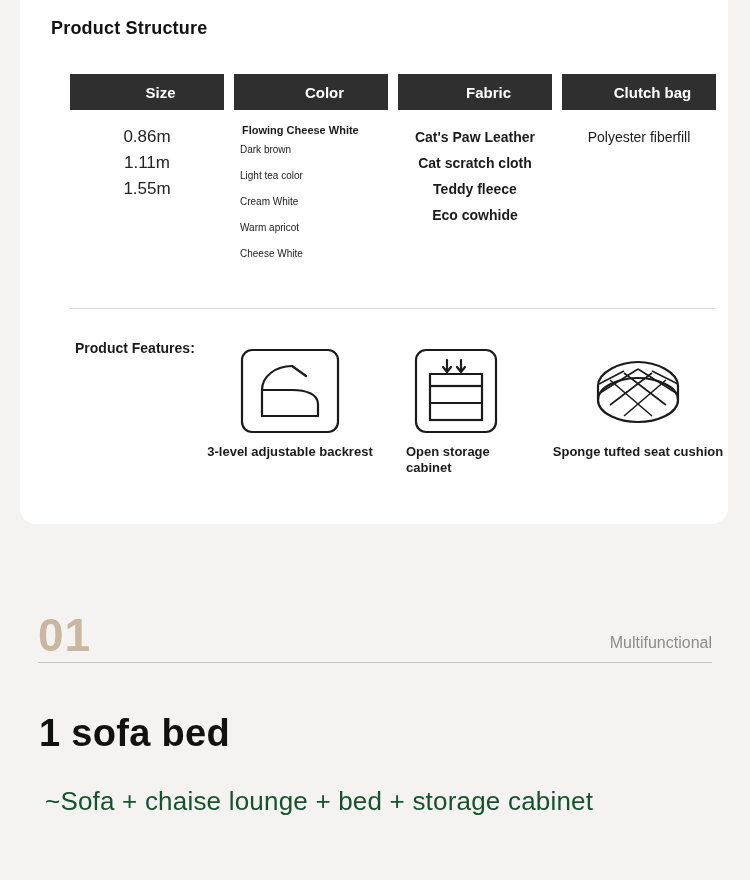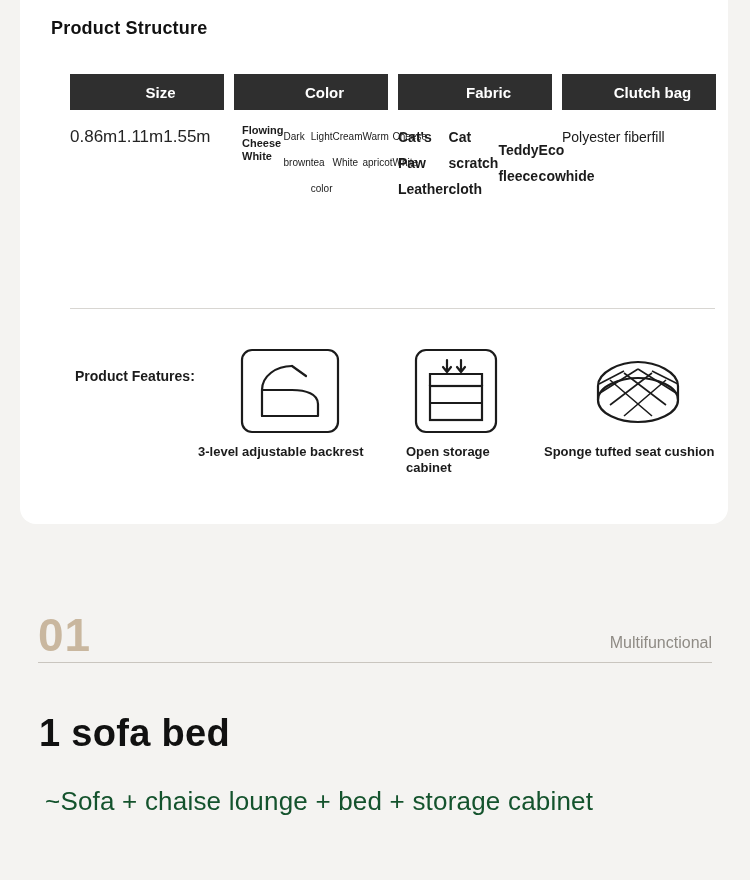--- a/index.html
+++ b/index.html
@@ -69,21 +69,21 @@
     display: flex;
     align-items: center;
     justify-content: center;
     box-sizing: border-box;
     padding-left: 27px;
   }
   .col-body {
     margin-top: 14px;
     width: 100%;
     display: flex;
-    flex-direction: row;
+    flex-direction: column;
     align-items: center;
   }
 
   .size-val {
     font-size: 17px;
     color: #242424;
     line-height: 26px;
     font-weight: normal;
   }
   .color-val {
@@ -125,25 +125,24 @@
   }
 
   
   .features-label {
     position: absolute;
     left: 55px;
     top: 340px;
     font-size: 14px;
     font-weight: bold;
     color: #1b1b1b;
-    margin-top: 28px;
   }
   .feature {
     position: absolute;
-    text-align: left;
+    text-align: center;
   }
   .feature .icon {
     display: block;
     margin: 0 auto;
   }
   .feature .cap {
     margin-top: 8px;
     font-size: 13px;
     font-weight: bold;
     color: #1b1b1b;

